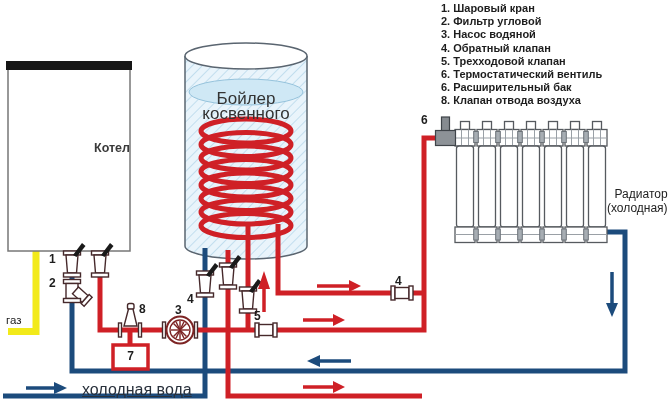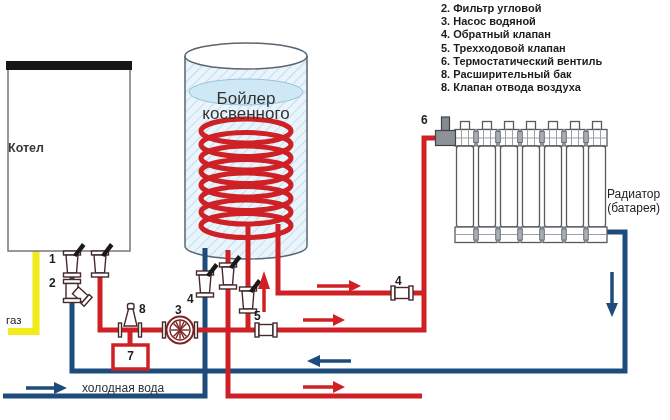--- a/index.html
+++ b/index.html
@@ -195,44 +195,45 @@
     <line class="arr-cold" x1="26" y1="388" x2="54" y2="388"></line>
     <polygon class="arr-cold-h" points="54,382 54,394 67,388"></polygon>
   </g>
   <g>
     <line class="arr-cold" x1="612" y1="272" x2="612" y2="303"></line>
     <polygon class="arr-cold-h" points="606,303 618,303 612,317"></polygon>
   </g>
 </svg>
 
 <div class="legend">
+  <div>1. Шаровый кран</div>
   <div>2. Фильтр угловой</div>
   <div>3. Насос водяной</div>
   <div>4. Обратный клапан</div>
   <div>5. Трехходовой клапан</div>
   <div>6. Термостатический вентиль</div>
-  <div>8. Расширительный бак</div>
+  <div>6. Расширительный бак</div>
   <div>8. Клапан отвода воздуха</div>
 </div>
 
-<div class="lbl" style="left:8px;top:141px;width:122px;text-align:left;font-size:12.5px;font-weight:600;color:#3a3a3a;">Котел</div>
+<div class="lbl" style="left:8px;top:141px;width:122px;text-align:right;font-size:12.5px;font-weight:600;color:#3a3a3a;">Котел</div>
 
 <div class="lbl center" style="left:185px;top:91px;width:122px;font-size:17px;line-height:15px;color:#333;">
   <div>Бойлер</div>
   <div>косвенного</div>
 </div>
 
 <div class="lbl" style="left:607px;top:187px;font-size:12px;line-height:14px;color:#222;text-align:right;">
   <div>Радиатор</div>
-  <div>(батарея)</div>
+  <div>(холодная)</div>
 </div>
 
 <div class="lbl" style="left:6px;top:314px;font-size:11.5px;color:#222;">газ</div>
 
-<div class="lbl" style="left:82px;top:381px;font-size:12px;color:#28303b;">холодная вода</div>
+<div class="lbl" style="left:82px;top:381px;font-size:16px;color:#28303b;text-decoration:underline;">холодная вода</div>
 
 <div class="lbl center" style="left:430px;top:382px;width:90px;font-size:11.5px;line-height:13px;color:#222;">
 </div>
 
 <div class="marker" style="left:49px;top:252px;">1</div>
 <div class="marker" style="left:49px;top:276px;">2</div>
 <div class="marker" style="left:175px;top:303px;">3</div>
 <div class="marker" style="left:187px;top:292px;">4</div>
 <div class="marker" style="left:254px;top:309px;">5</div>
 <div class="marker" style="left:395px;top:274px;">4</div>

